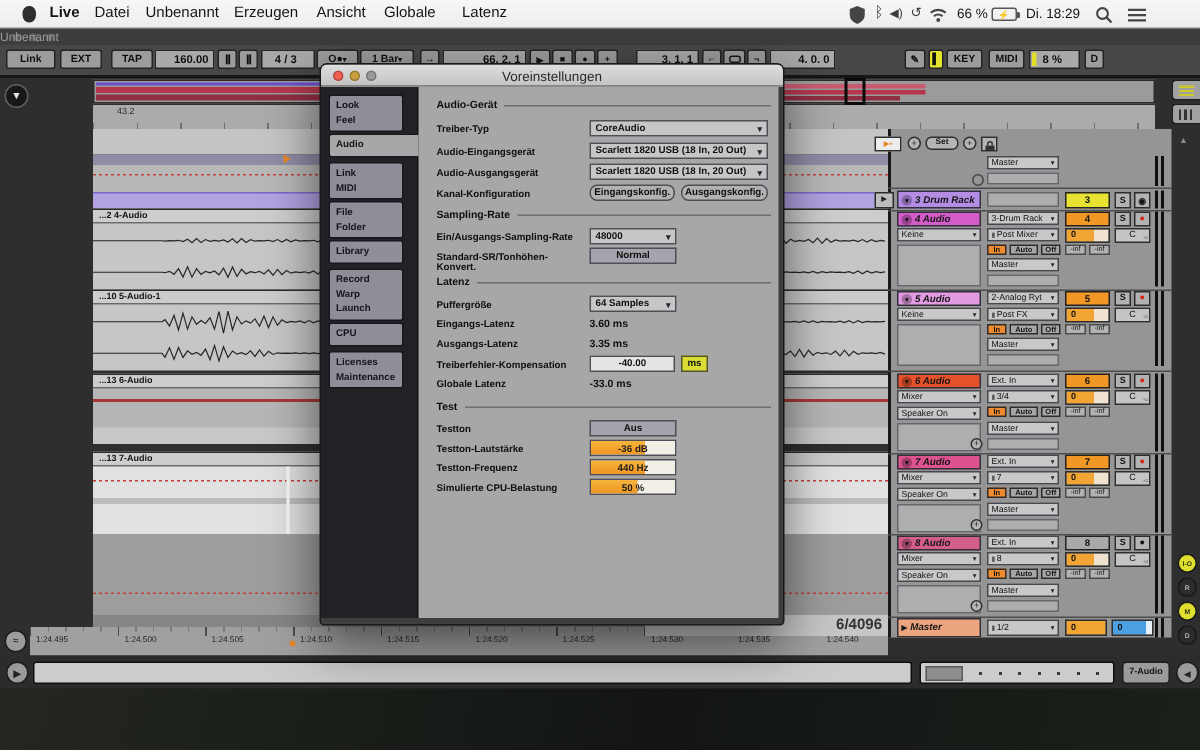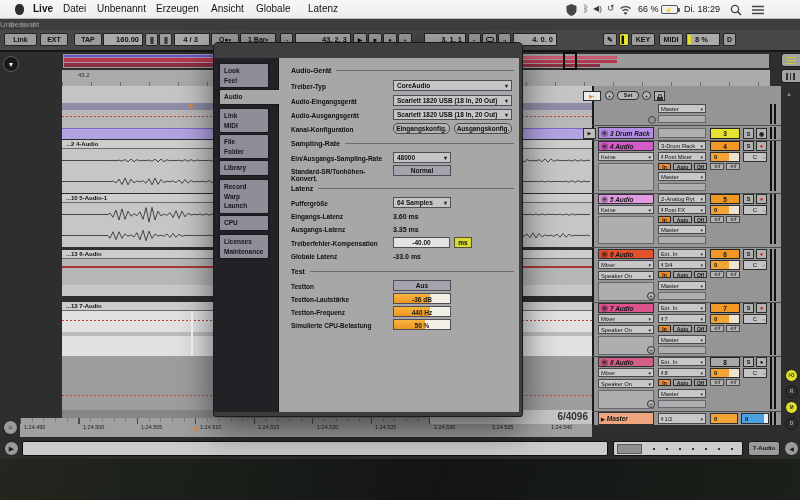--- a/index.html
+++ b/index.html
@@ -138,21 +138,21 @@
   <span class="tdisp" style="left:174px;width:36px;justify-content:center">4 / 3</span>
   <span class="tbtn" style="left:211px;width:28px">
       <span>O●</span>
       <span style="font-size:5px">▾</span>
     </span>
   <span class="tbtn" style="left:240px;width:36px">
       <span>1 Bar</span>
       <span style="font-size:5px">▾</span>
     </span>
   <span class="tbtn" style="left:280px;width:13px">→</span>
-  <span class="tdisp" style="left:295px;width:56px">43. 2. 3</span>
+  <span class="tdisp" style="left:295px;width:56px">66. 2. 1</span>
   <span class="tbtn" style="left:353px;width:14px">
       <span class="tglyph">▶</span>
     </span>
   <span class="tbtn" style="left:368px;width:14px">
       <span class="tglyph">■</span>
     </span>
   <span class="tbtn" style="left:383px;width:14px">
       <span class="tglyph">●</span>
     </span>
   <span class="tbtn" style="left:398px;width:14px">
@@ -512,20 +512,26 @@
 
 <div class="a statusbg"></div>
 <div class="infobar"></div>
 <div class="zoombar">
     <span class="zoomthumb"></span>
   </div>
 <div class="lane" style="left:748px;top:441px;width:32px;height:15px;background:#9b9b9b;border:1px solid #1d1d1d;border-radius:3px;z-index:3;font-size:6px;font-weight:bold;color:#141414;text-align:center;line-height:13px">7-Audio</div>
 <div class="circ" style="left:784px;top:441px;width:15px;height:15px;font-size:6px">◀</div>
 
 <div class="a prefs">
+  <div class="ptitlebar">
+    <span class="tl" style="left:8px;background:#ee5f52"></span>
+    <span class="tl" style="left:19px;background:#c99f3f"></span>
+    <span class="tl" style="left:30px;background:#9a9a9a"></span>
+    <span class="ptitle">Voreinstellungen</span>
+  </div>
   <div class="pside"></div>
   <div class="ppanel"></div>
 
   <div class="ptab" style="top:20px">
       <div>Look</div>
       <div>Feel</div>
     </div>
   <div class="ptab sel" style="top:46px">
       <div>Audio</div>
     </div>

